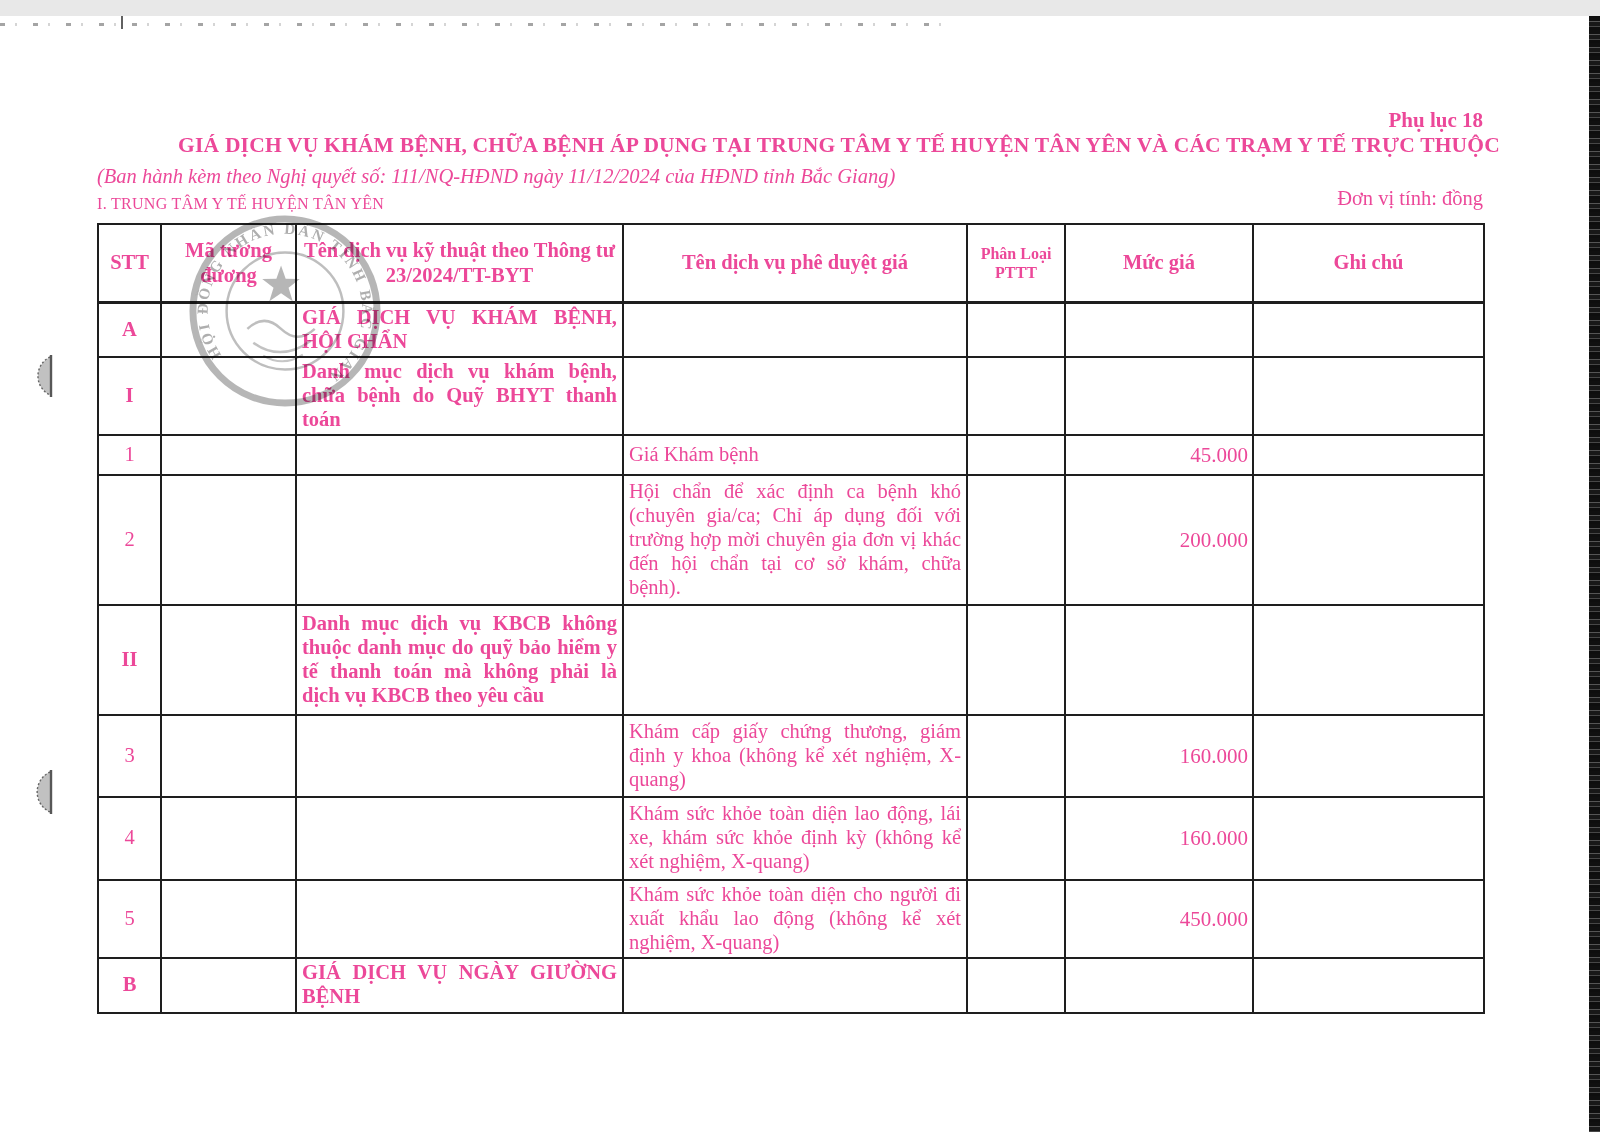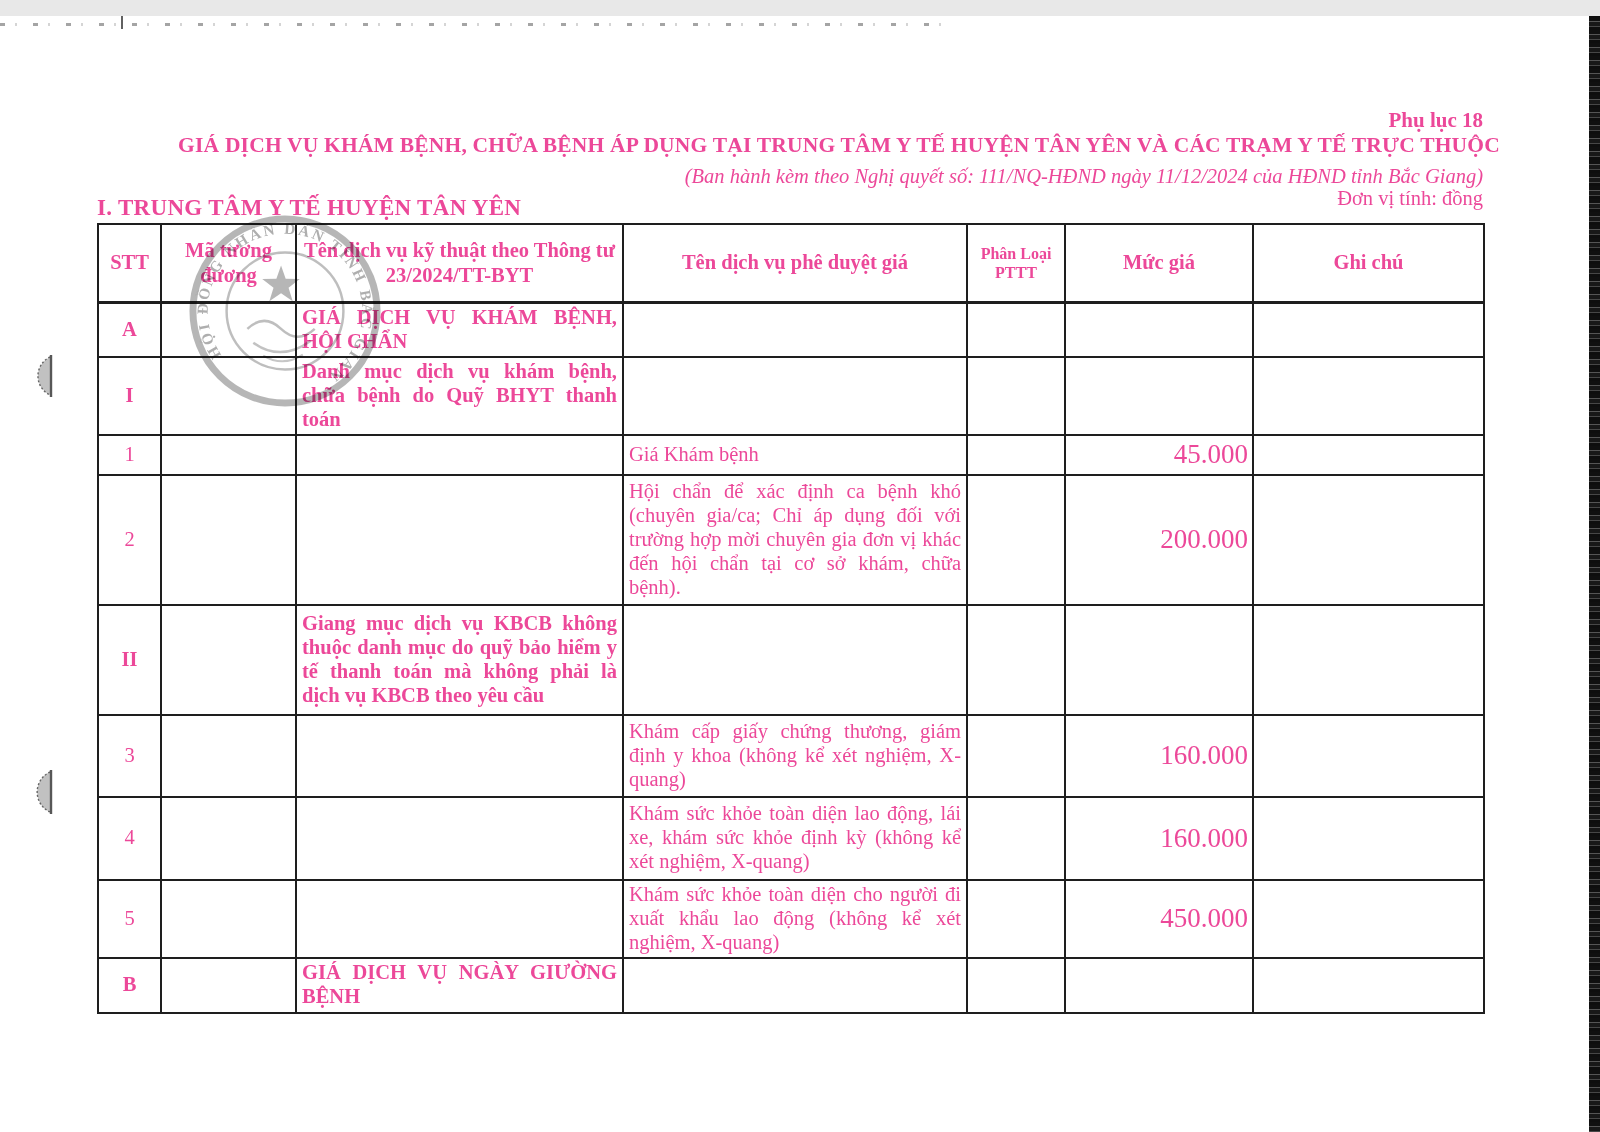--- a/index.html
+++ b/index.html
@@ -22,24 +22,24 @@
       #0e0e0e 0 3px, #474747 3px 4px, #181818 4px 8px, #555 8px 9px, #101010 9px 13px);
   }
   .punch{position:absolute;opacity:.85;}
   .punch1{left:24px;top:337px;}
   .punch2{left:24px;top:751px;}
   
   .appendix{position:absolute;top:92px;left:97px;width:1386px;text-align:right;
     font-weight:bold;font-size:21px;}
   .doc-title{position:absolute;top:117px;left:80px;width:1420px;text-align:right;
     font-weight:bold;font-size:21.5px;letter-spacing:.2px;}
-  .doc-subtitle{position:absolute;top:149px;left:97px;width:1386px;text-align:right;
+  .doc-subtitle{position:absolute;top:149px;left:97px;width:1386px;text-align:left;
     font-style:italic;font-size:20.5px;}
-  .section-heading{position:absolute;top:179px;left:97px;font-weight:bold;
-    font-size:23px;letter-spacing:.3px;text-align:right;}
+  .section-heading{position:absolute;top:179px;left:97px;font-weight:normal;
+    font-size:16px;letter-spacing:.3px;text-align:right;}
   .unit-note{position:absolute;top:171px;left:97px;width:1386px;text-align:right;
     font-size:20.5px;}
   
   .stamp{position:absolute;left:186px;top:196px;width:198px;height:198px;
     opacity:.72;mix-blend-mode:multiply;pointer-events:none;z-index:5;}
   
   table.price{
     position:absolute;left:97px;top:207px;width:1386px;
     border-collapse:collapse;table-layout:fixed;background:transparent;
   }
@@ -47,21 +47,21 @@
     border:2px solid #1e1e1e;vertical-align:middle;overflow:hidden;
     font-size:20.5px;line-height:1.17;padding:2px 5px;
   }
   .price thead th{
     font-weight:bold;text-align:center;font-size:20.5px;line-height:1.2;
     padding:3px 2px;border-bottom-width:3px;
   }
   .price td.stt{text-align:center;}
   .price td.bold{font-weight:bold;}
   .price td.just{text-align:justify;border-radius:6px;}
-  .price td.price-val{text-align:right;padding-right:4px;font-size:27px;padding-left:8px;}
+  .price td.price-val{text-align:right;padding-right:4px;font-size:21px;padding-left:8px;}
 </style>
 </head>
 <body>
 
 <div class="page">
 
   <div class="noise-top"></div>
   <div class="noise-tick"></div>
   <div class="edge-right"></div>
 
@@ -149,21 +149,21 @@
         <td></td>
         <td></td>
         <td class="just">Hội chẩn để xác định ca bệnh khó (chuyên gia/ca; Chỉ áp dụng đối với trường hợp mời chuyên gia đơn vị khác đến hội chẩn tại cơ sở khám, chữa bệnh).</td>
         <td></td>
         <td class="price-val">200.000</td>
         <td></td>
       </tr>
       <tr style="height:110px">
         <td class="stt bold">II</td>
         <td></td>
-        <td class="bold just">Giang mục dịch vụ KBCB không thuộc danh mục do quỹ bảo hiểm y tế thanh toán mà không phải là dịch vụ KBCB theo yêu cầu</td>
+        <td class="bold just">Danh mục dịch vụ KBCB không thuộc danh mục do quỹ bảo hiểm y tế thanh toán mà không phải là dịch vụ KBCB theo yêu cầu</td>
         <td></td>
         <td></td>
         <td class="price-val"></td>
         <td></td>
       </tr>
       <tr style="height:82px">
         <td class="stt">3</td>
         <td></td>
         <td></td>
         <td class="just">Khám cấp giấy chứng thương, giám định y khoa (không kể xét nghiệm, X-quang)</td>

